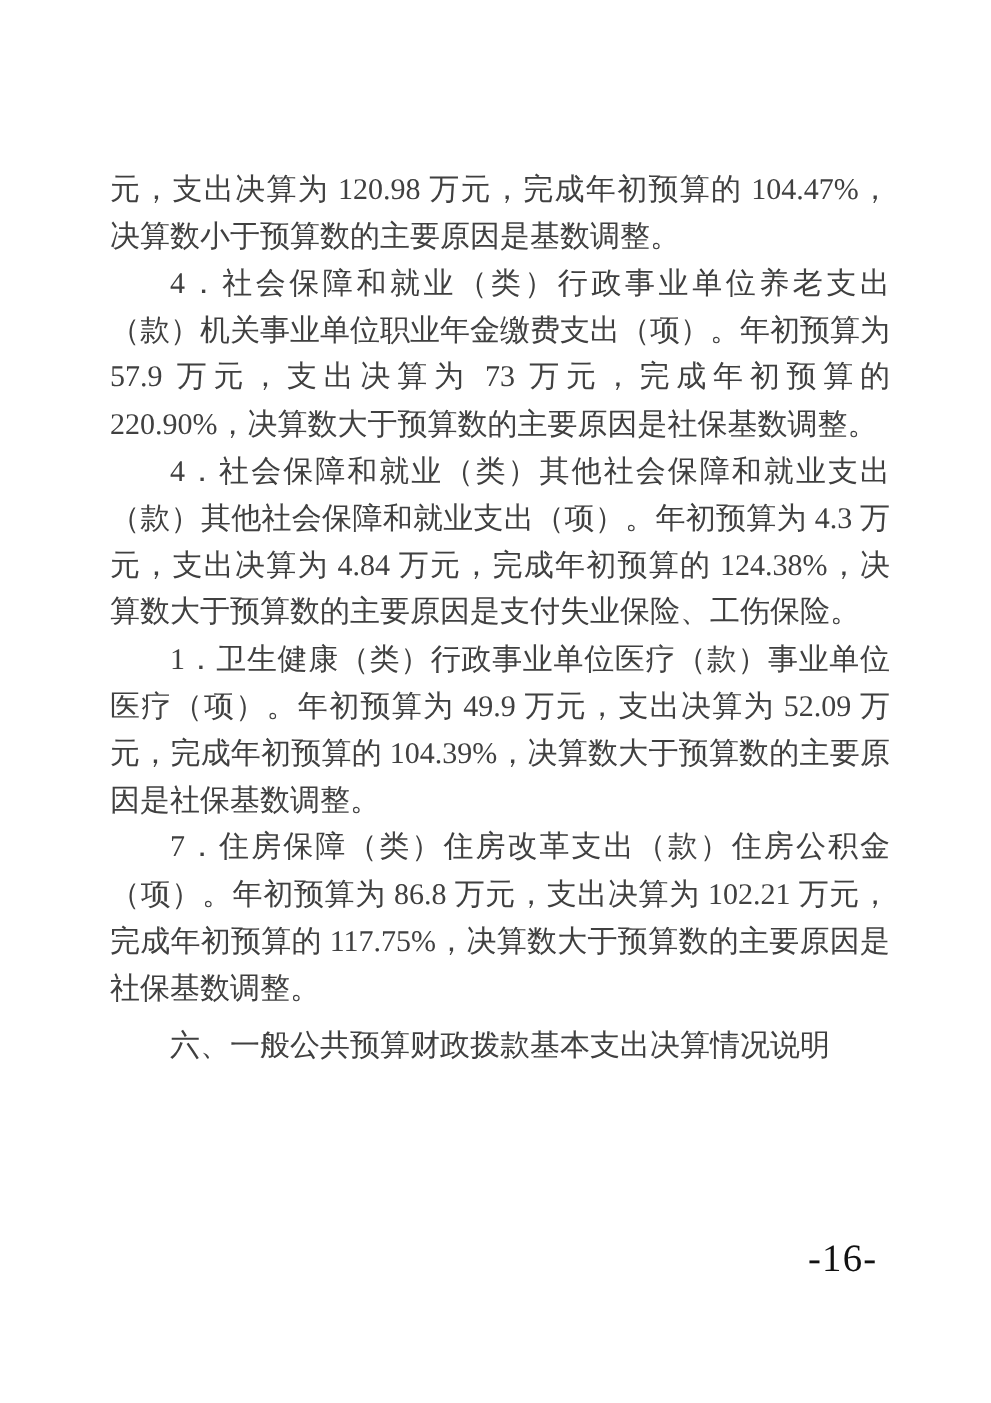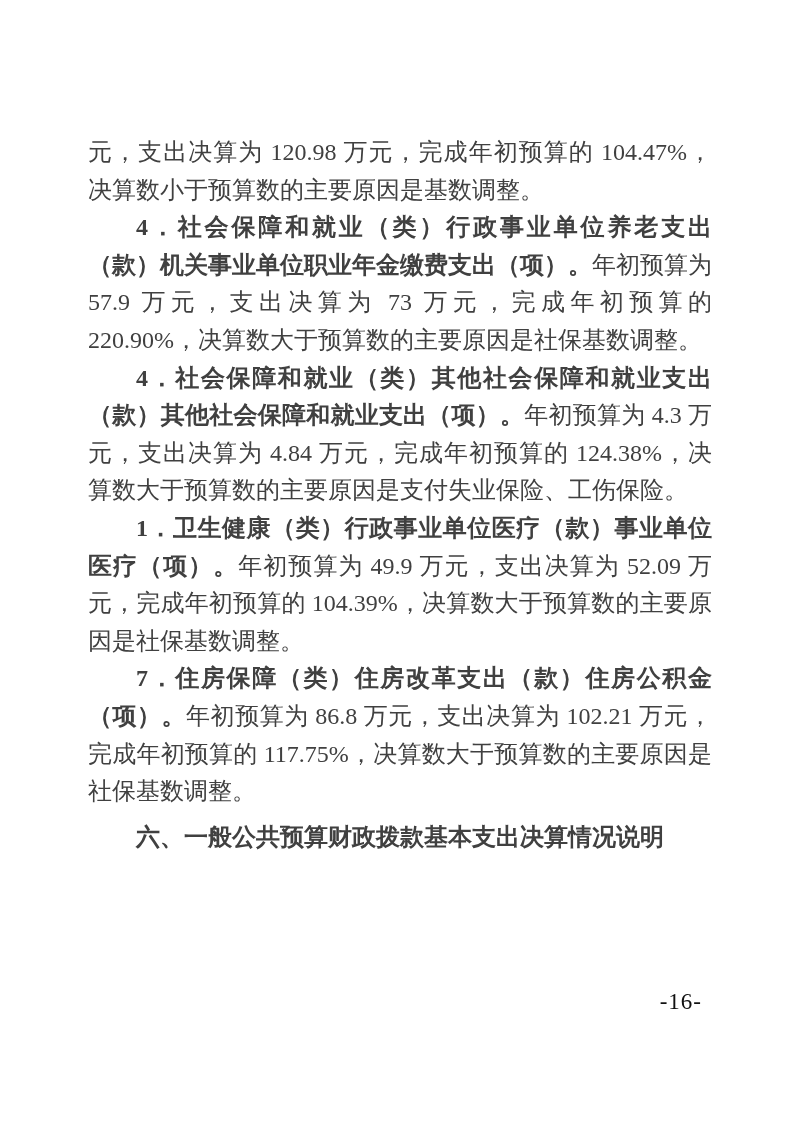--- a/index.html
+++ b/index.html
@@ -34,28 +34,28 @@
   .content p.indent {
     text-indent: 2em;
   }
   .content p.heading {
     font-family: "Liberation Sans", "DejaVu Sans", sans-serif;
     font-weight: 700;
     margin-top: 7px;
     text-align: left;
   }
   .seg-bold {
-    font-weight: 700;
+    font-weight: 400;
   }
   .page-number {
     position: absolute;
     top: 989px;
     right: 91px;
     font-family: "Liberation Serif", "DejaVu Serif", serif;
-    font-size: 23px;
+    font-size: 31px;
     color: #111111;
     letter-spacing: 1px;
   }
 </style>
 </head>
 <body>
 
 <div class="page">
   <main class="content">
 

